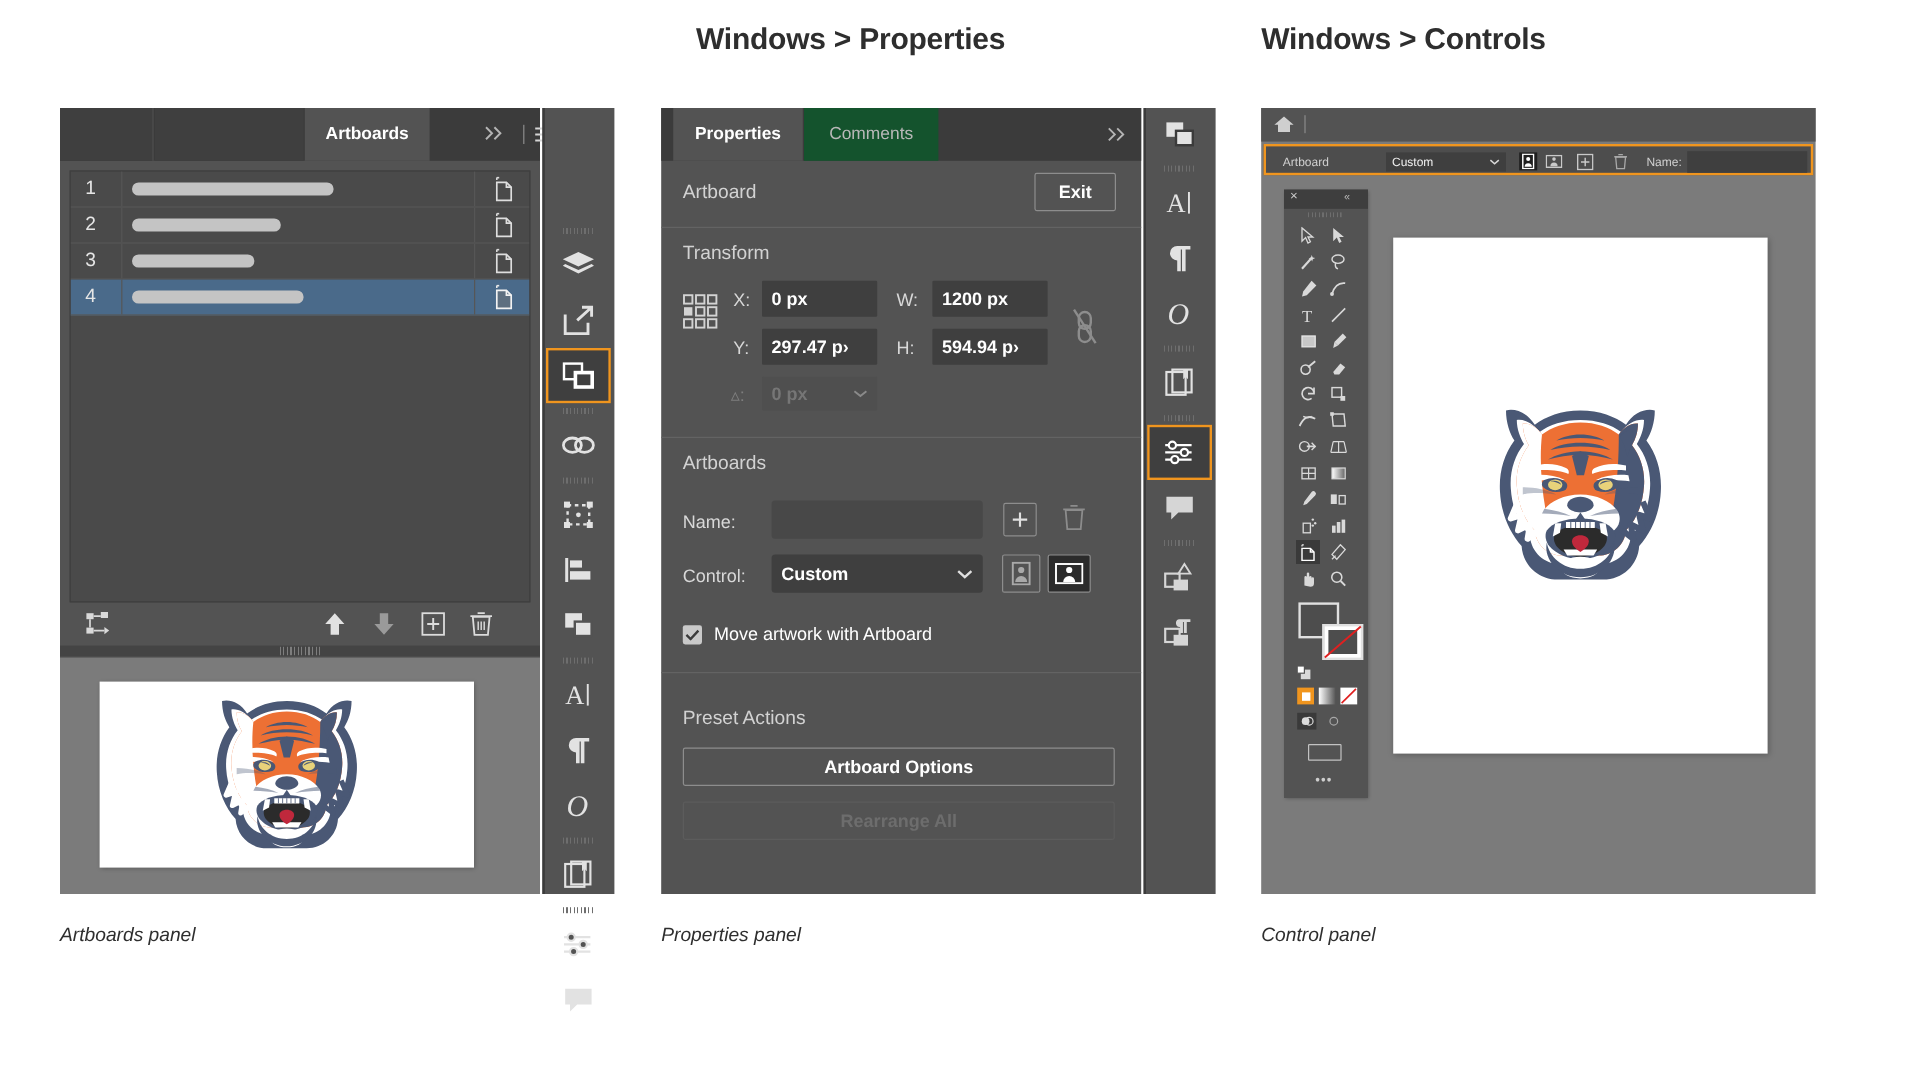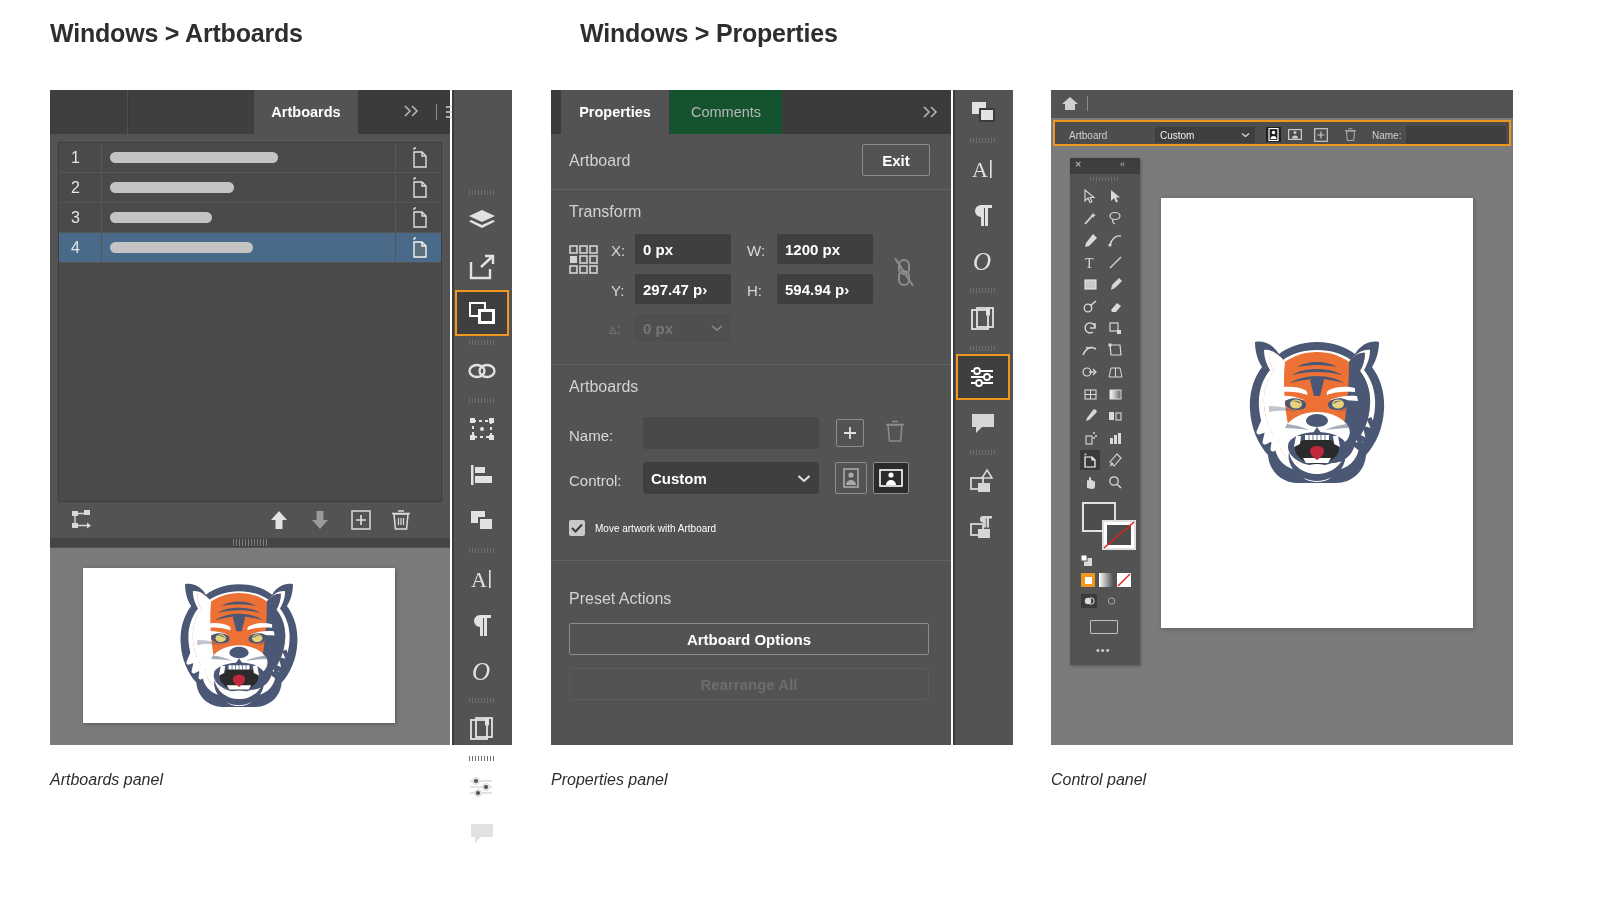--- a/index.html
+++ b/index.html
@@ -98,22 +98,22 @@
   .tool.sel { background:#3a3a3a; }
 
   .ab-white { background:#ffffff; }
   .canvas-gray { background:#7b7b7b; }
 </style>
 </head>
 <body>
 
 <div class="page">
 
-  <div class="col-title" style="left:50px; top:19px;">Windows &gt; Artboards</div>
   <div class="col-title" style="left:551px; top:19px;margin-left:29px;">Windows &gt; Properties</div>
+  <div class="col-title" style="left:1051px; top:19px;">Windows &gt; Controls</div>
 
   <div class="caption" style="left:50px; top:771px;">Artboards panel</div>
   <div class="caption" style="left:551px; top:771px;">Properties panel</div>
   <div class="caption" style="left:1051px; top:771px;">Control panel</div>
 
   <div class="shot" style="left:50px; top:90px; width:462px; height:655px;">
 
     <div style="position:absolute; left:0; top:0; width:400px; height:655px; background:#535353;"></div>
 
     <div style="position:absolute; left:0; top:0; width:400px; height:44px; background:#3b3b3b;">
@@ -539,21 +539,21 @@
           <path d="M7 16 a5 5 0 0 1 10 0 z" fill="#ffffff"></path>
         </svg>
     </div>
 
     <div style="position:absolute; left:18px; top:430px; display:flex; align-items:center; gap:10px;">
       <div class="chk">
         <svg width="12" height="10" viewBox="0 0 12 10">
             <path d="M1 5 L4.5 8.5 L11 1.5" fill="none" stroke="#3b3b3b" stroke-width="2"></path>
           </svg>
       </div>
-      <span style="color:#ffffff; font-size:10px;">Move artwork with Artboard</span>
+      <span style="color:#ffffff; font-size:15px;">Move artwork with Artboard</span>
     </div>
 
     <div class="hr" style="position:absolute; left:0; top:470px; width:400px;"></div>
 
     <div class="sec-title" style="position:absolute; left:18px; top:500px; font-size:16px;">Preset Actions</div>
     <div class="btn-outline" style="position:absolute; left:18px; top:533px; width:360px; height:32px;">
       <span>Artboard Options</span>
     </div>
     <div class="btn-outline disabled" style="position:absolute; left:18px; top:578px; width:360px; height:32px;">
       <span>Rearrange All</span>

